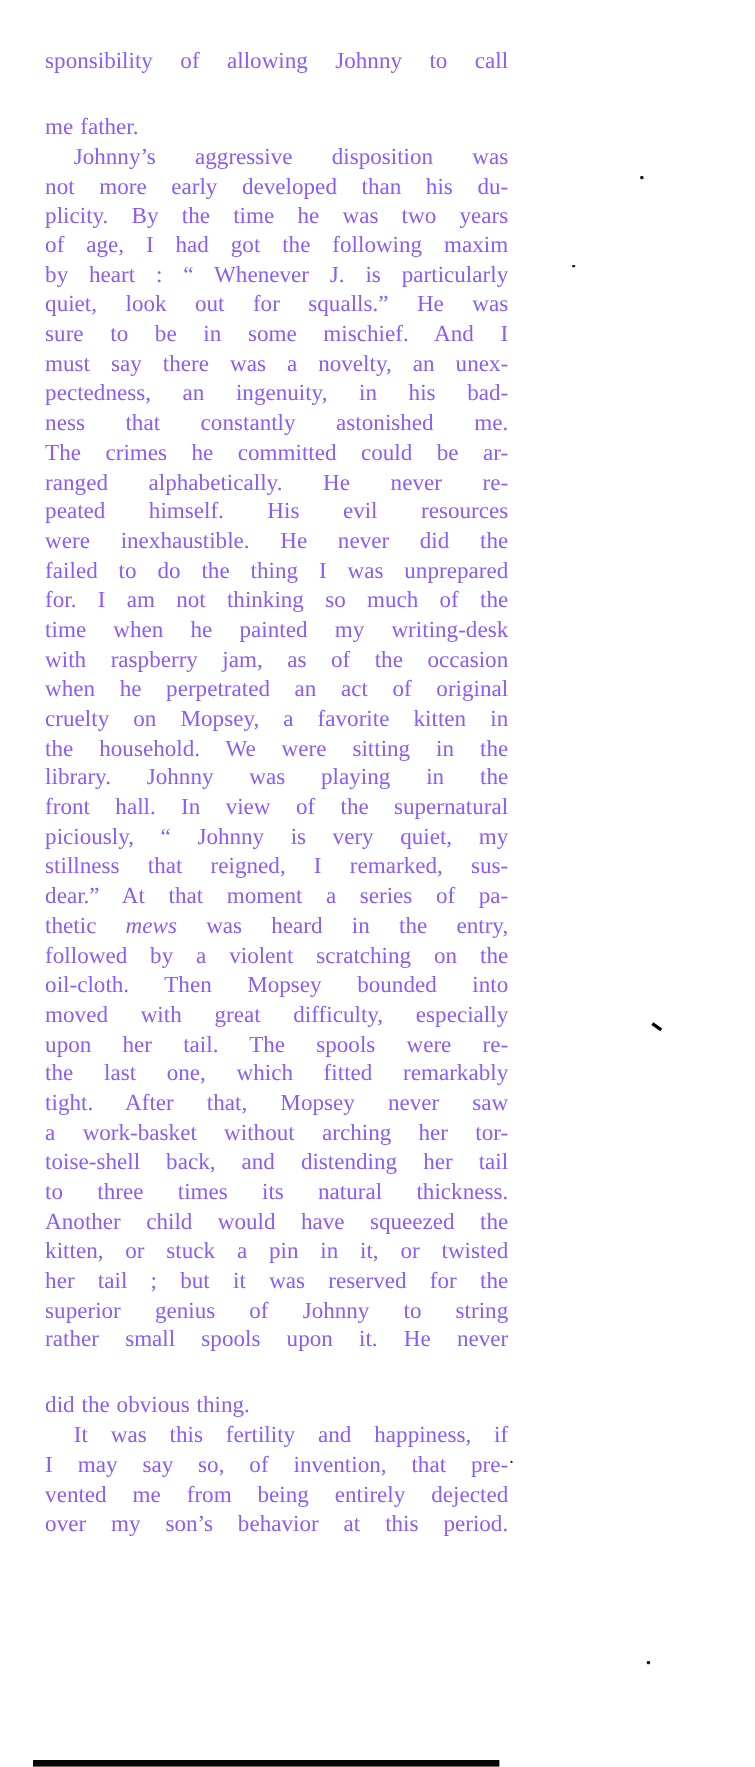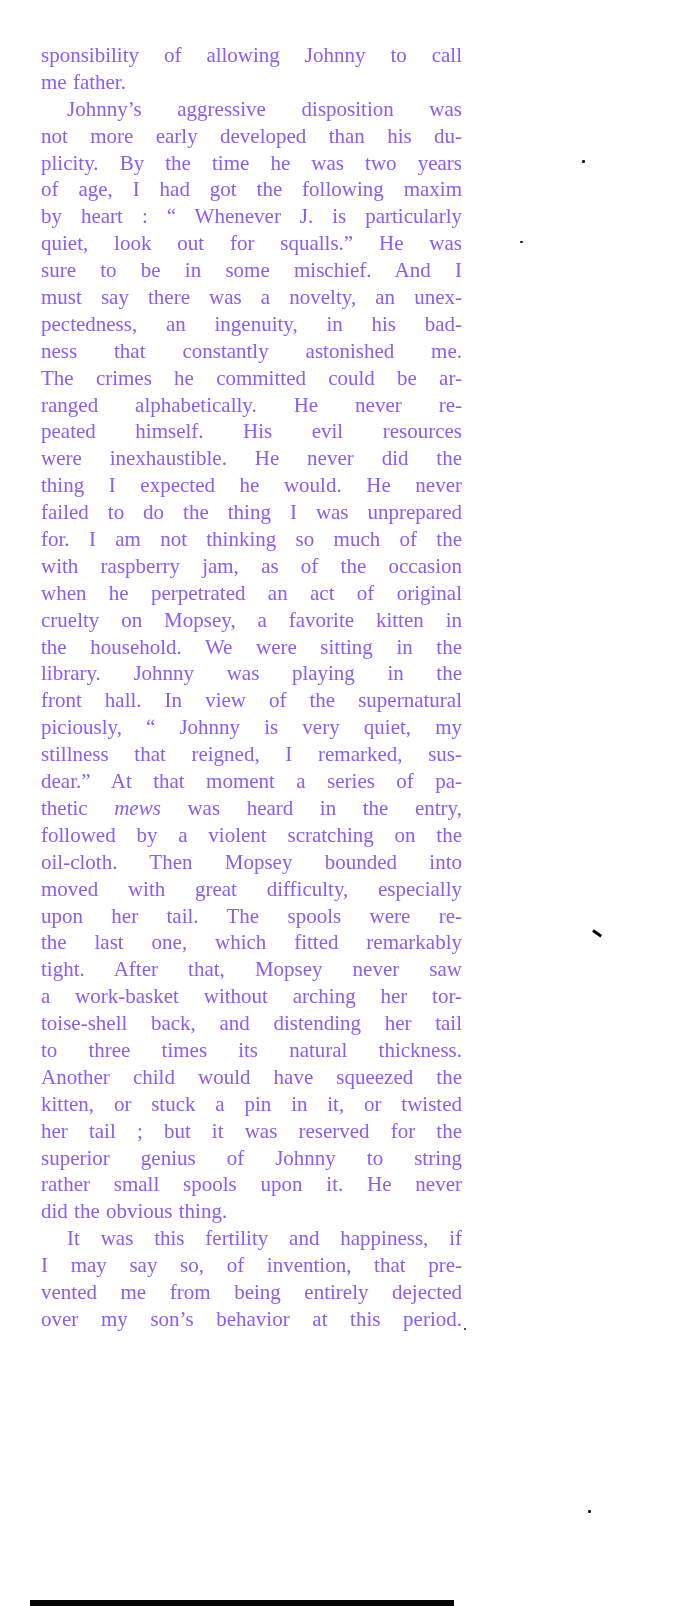--- a/index.html
+++ b/index.html
@@ -26,20 +26,21 @@
     height: 26.9px;
     color: #8b5cf6;
     text-align: justify;
     text-align-last: justify;
     word-spacing: 1px;
     white-space: normal;
   }
   .line.end {
     text-align: left;
     text-align-last: left;
+    margin-top: 33px;
   }
   .line.indent {
     text-indent: 26px;
   }
   .line i {
     font-style: italic;
   }
   .artifact-layer {
     position: absolute;
     left: 0; top: 0;
@@ -74,23 +75,23 @@
     <div class="line fill">by heart : “ Whenever J. is particularly</div>
     <div class="line fill">quiet, look out for squalls.”  He was</div>
     <div class="line fill">sure to be in some mischief.  And I</div>
     <div class="line fill">must say there was a novelty, an unex-</div>
     <div class="line fill">pectedness, an ingenuity, in his bad-</div>
     <div class="line fill">ness that constantly astonished me.</div>
     <div class="line fill">The crimes he committed could be ar-</div>
     <div class="line fill">ranged alphabetically.  He never re-</div>
     <div class="line fill">peated himself.  His evil resources</div>
     <div class="line fill">were inexhaustible.  He never did the</div>
-    <div class="line fill">thing I expected he would.  He never</div>
     <div class="line fill">failed to do the thing I was unprepared</div>
     <div class="line fill">for.  I am not thinking so much of the</div>
+    <div class="line fill">time when he painted my writing-desk</div>
     <div class="line fill">with raspberry jam, as of the occasion</div>
     <div class="line fill">when he perpetrated an act of original</div>
     <div class="line fill">cruelty on Mopsey, a favorite kitten in</div>
     <div class="line fill">the household.  We were sitting in the</div>
     <div class="line fill">library.  Johnny was playing in the</div>
     <div class="line fill">front hall.  In view of the supernatural</div>
     <div class="line fill">piciously, “ Johnny is very quiet, my</div>
     <div class="line fill">stillness that reigned, I remarked, sus-</div>
     <div class="line fill">dear.”  At that moment a series of pa-</div>
     <div class="line fill"><span>thetic </span><i>mews</i><span> was heard in the entry,</span></div>

